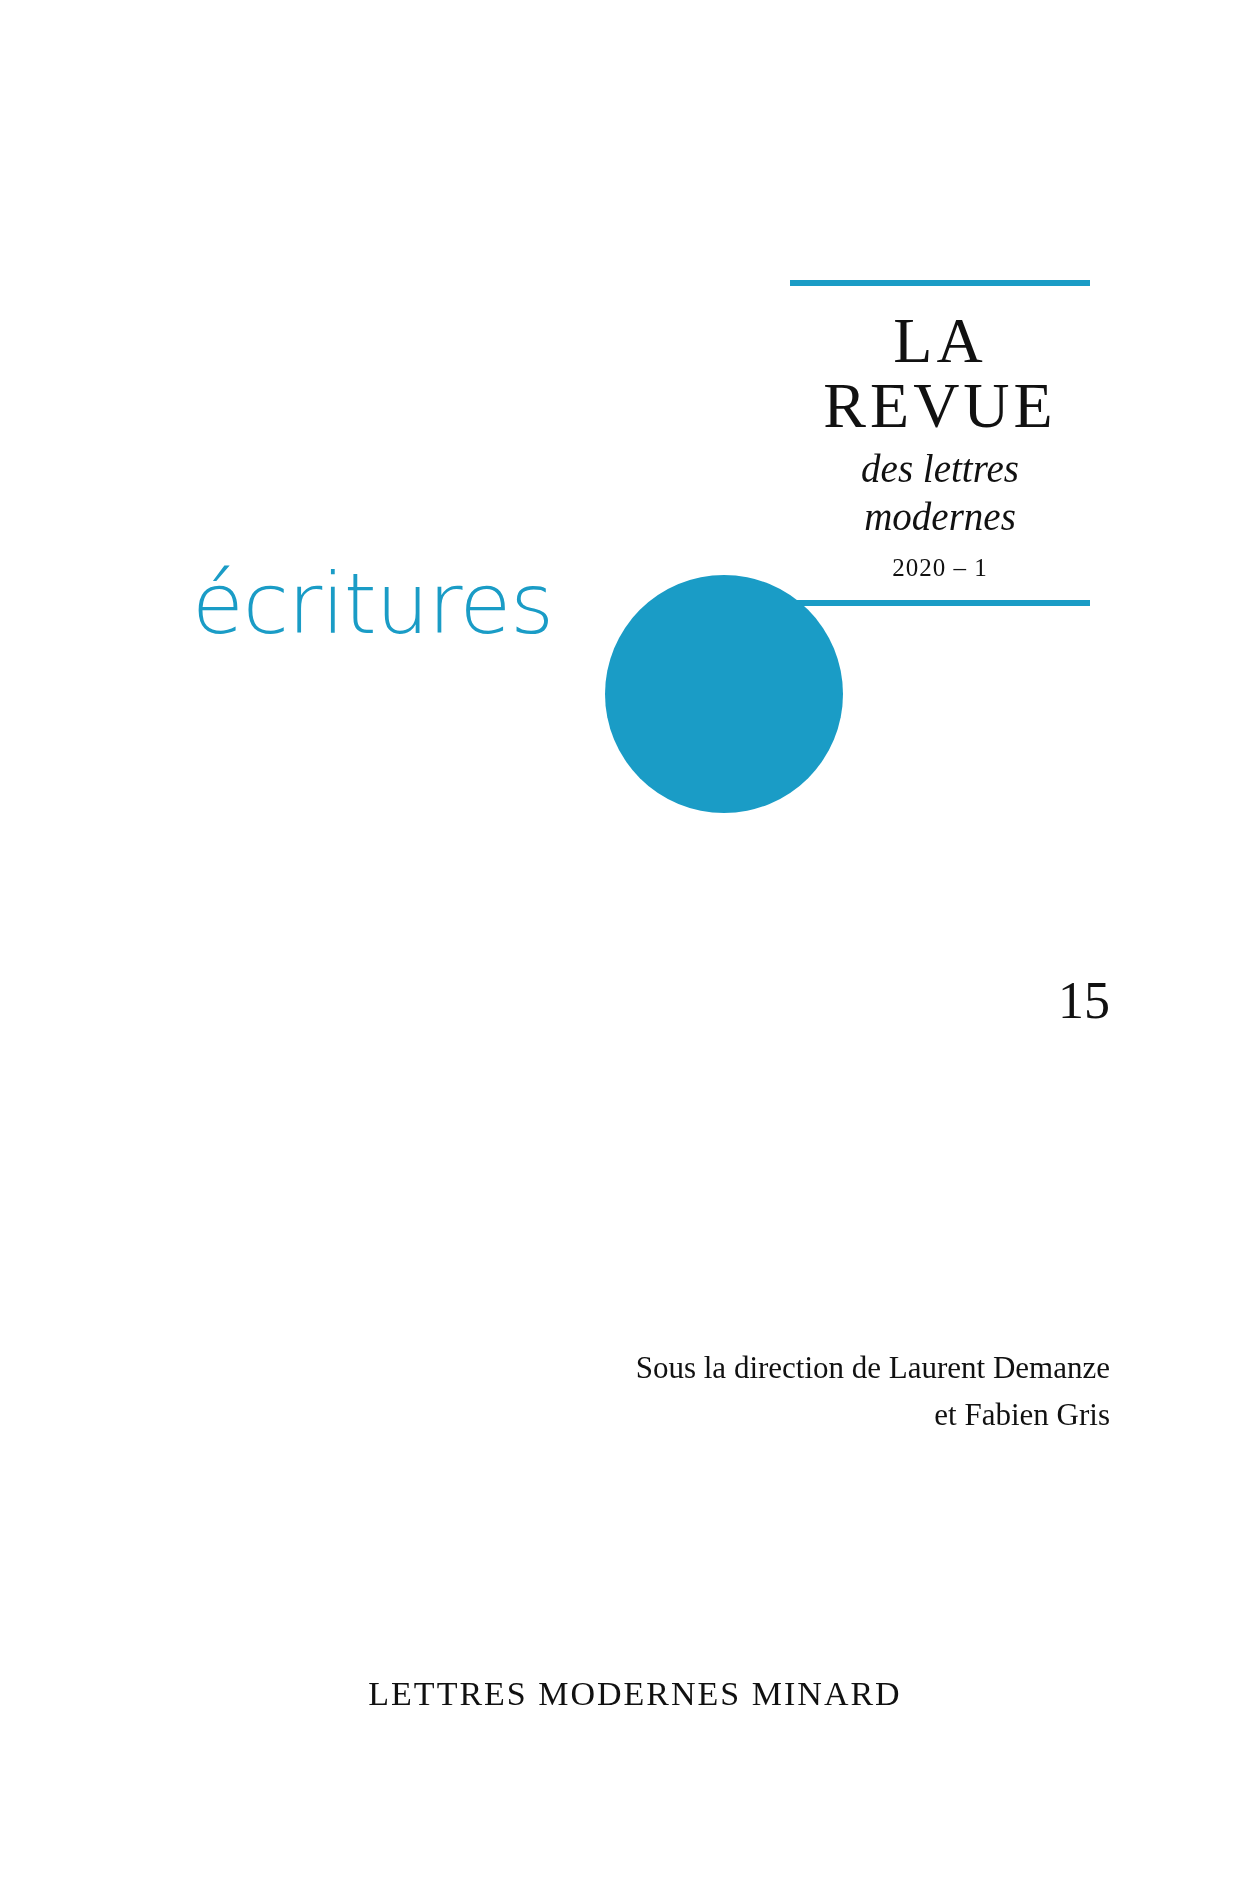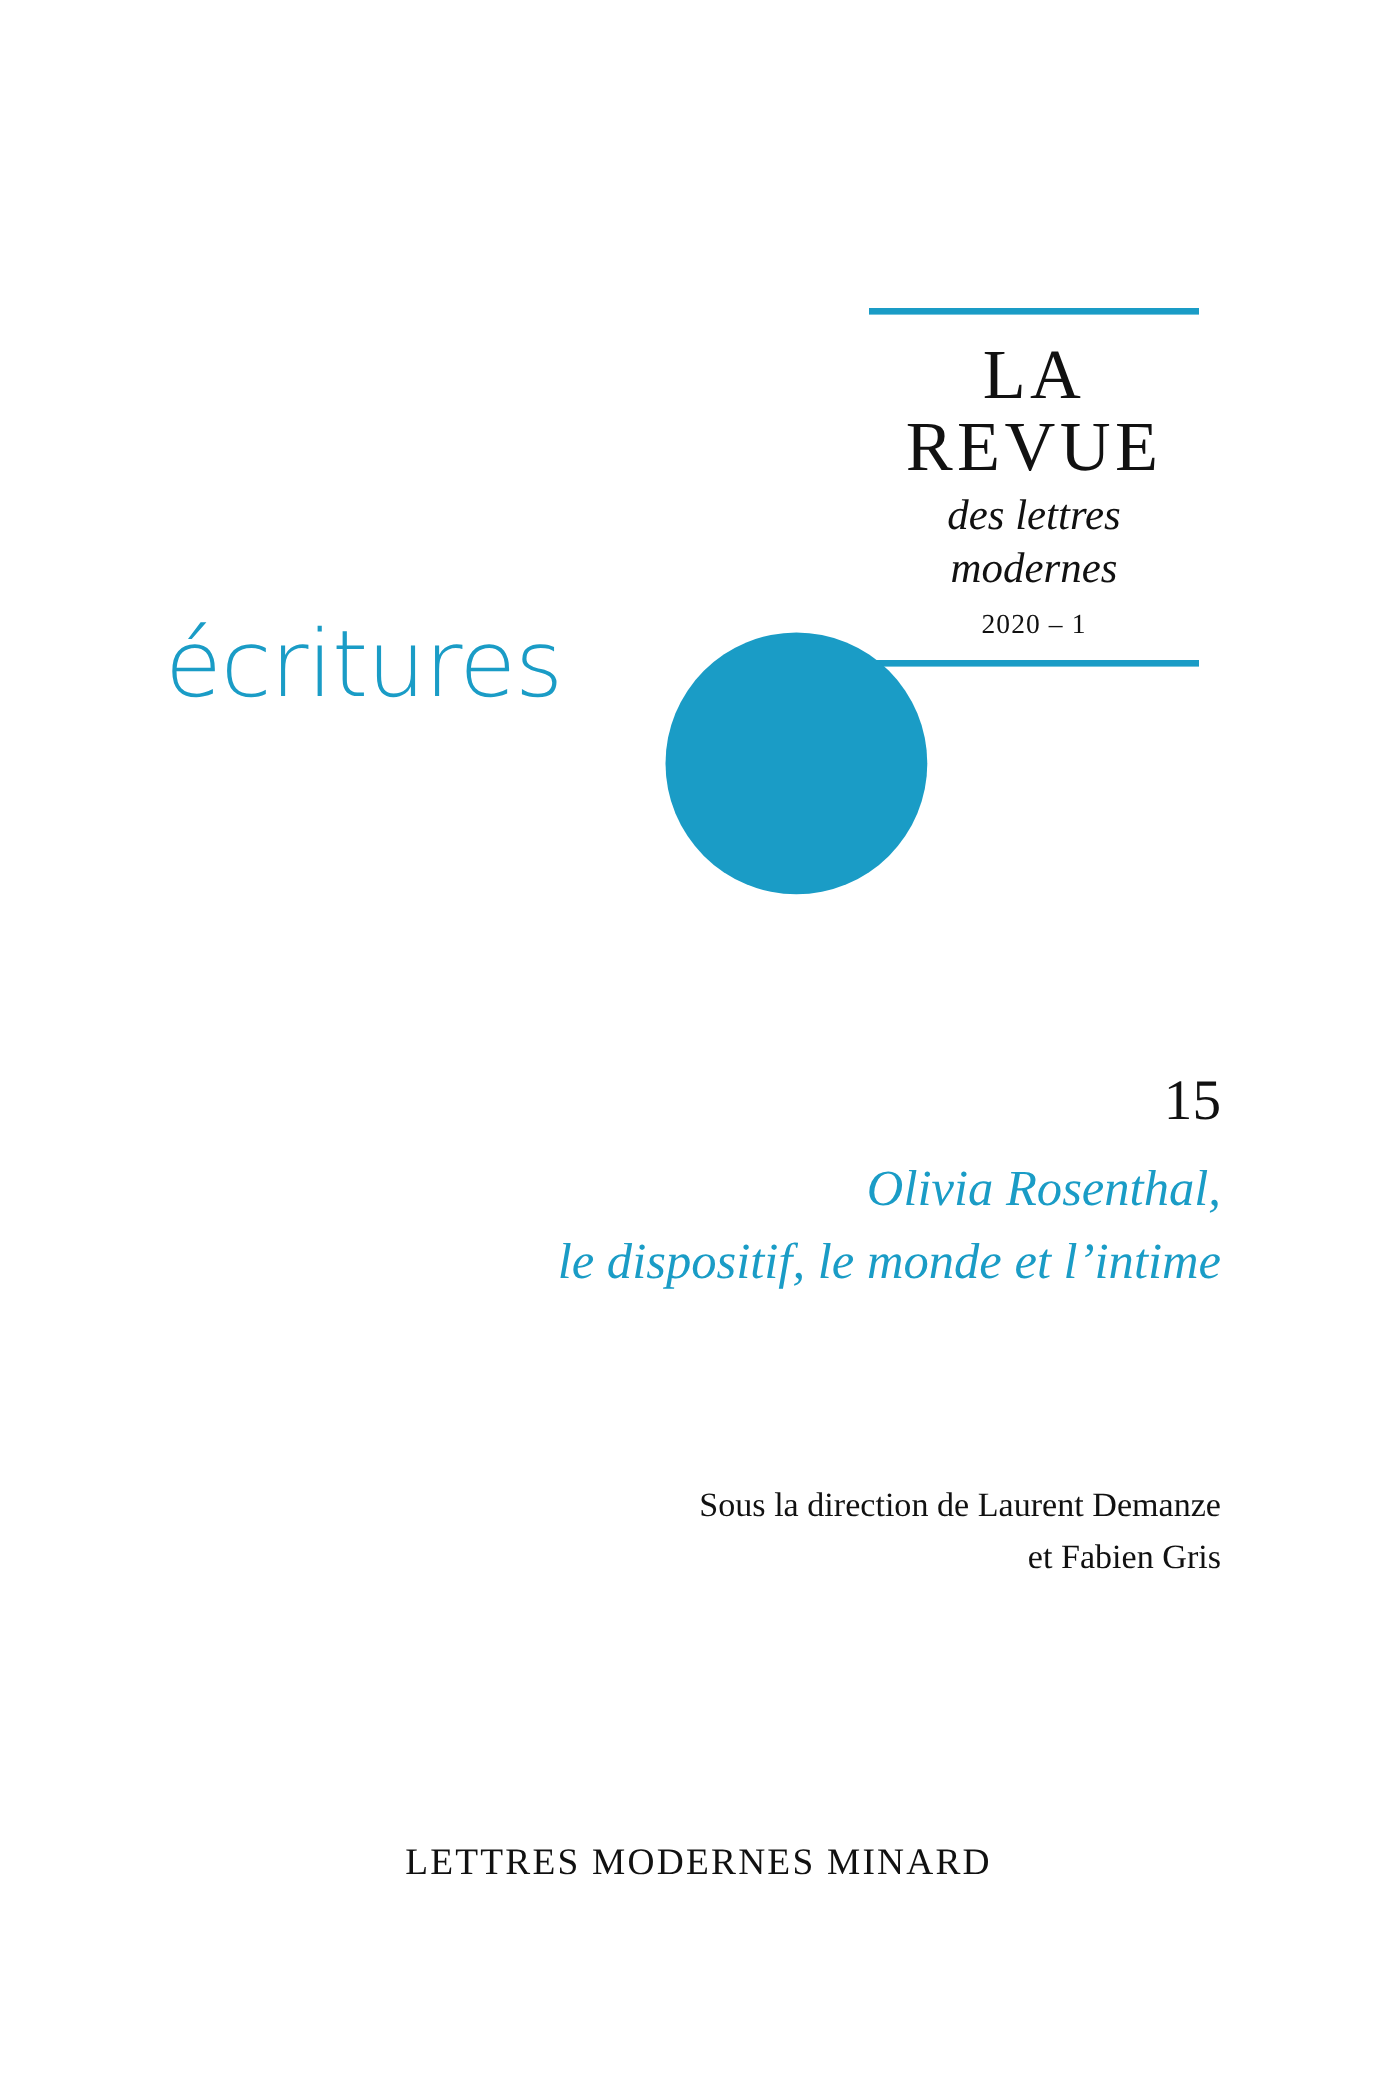--- a/index.html
+++ b/index.html
@@ -78,20 +78,21 @@
     left: 0;
     font-family: "DejaVu Sans", sans-serif;
     font-weight: 300;
     letter-spacing: -1px;
     white-space: nowrap;
   }
   .logo-line-1 {
     top: 0px;
     font-size: 84px;
     color: #1a9cc6;
+    margin-left: 42px;
   }
   .logo-line-2 {
     top: 92px;
     font-size: 84px;
     color: #2b2b2b;
   }
   
   .logo-line-2 .over {
     color: #ffffff;
   }
@@ -158,24 +159,20 @@
   <div class="rule rule-bottom"></div>
 </div>
 
 <div class="logo-block">
   <div class="logo-circle"></div>
   <div class="logo-line logo-line-1">écritures</div>
 </div>
 
 <div class="issue-area">
   <div class="issue-number">15</div>
-  <div class="volume-title">
-    <div>Olivia Rosenthal,</div>
-    <div>le dispositif, le monde et l’intime</div>
-  </div>
 </div>
 
 <div class="editors">
   <div>Sous la direction de Laurent Demanze</div>
   <div>et Fabien Gris</div>
 </div>
 
 <div class="publisher">LETTRES MODERNES MINARD</div>
 
 </body></html>

